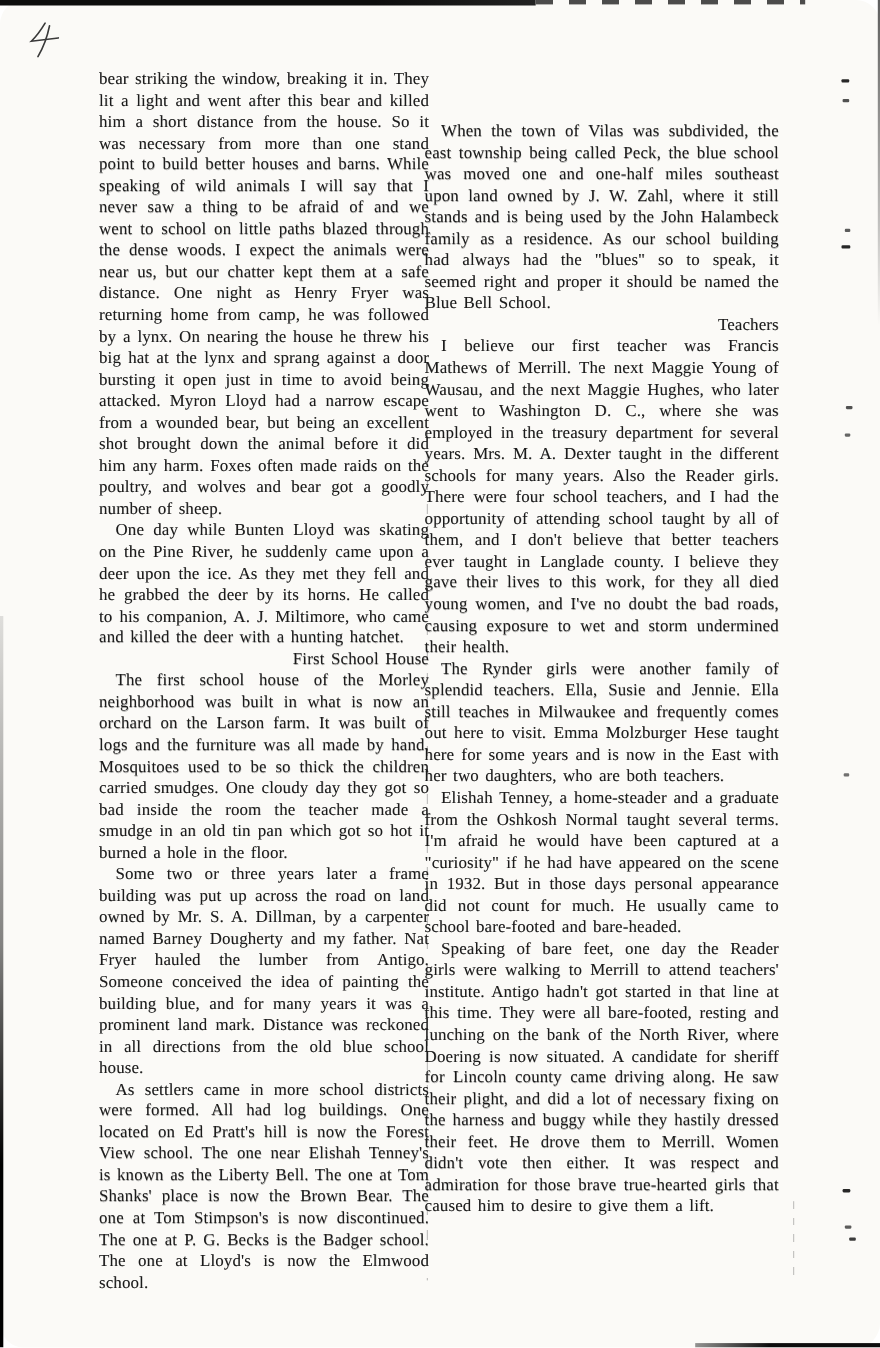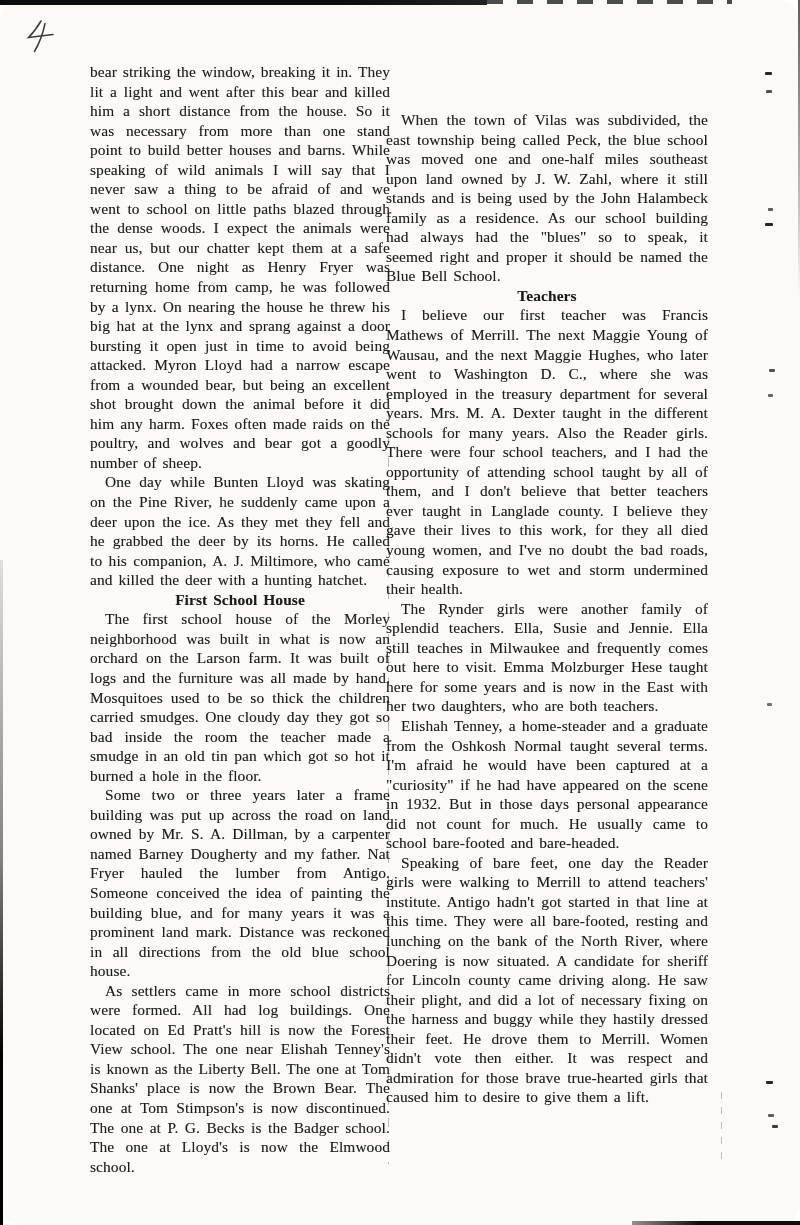--- a/index.html
+++ b/index.html
@@ -69,22 +69,22 @@
     line-height: 19.55px;
     letter-spacing: 0.15px;
     word-spacing: 1.9px;
     text-shadow: 0.3px 0.3px 0 rgba(20,20,20,0.35);
   }
   .column-left  { left: 90px;  width: 300px; }
   .column-right { left: 386px; width: 322px; margin-top: 48px; }
   .col-para { margin: 0; }
   .col-para.indent { text-indent: 15px; }
   .col-heading {
-    text-align: center;
-    font-weight: bold;
+    text-align: right;
+    font-weight: normal;
     font-size: 15.3px;
     line-height: 19.55px;
     margin: 0;
   }
 </style>
 </head>
 <body>
 
 <div class="page">
 

